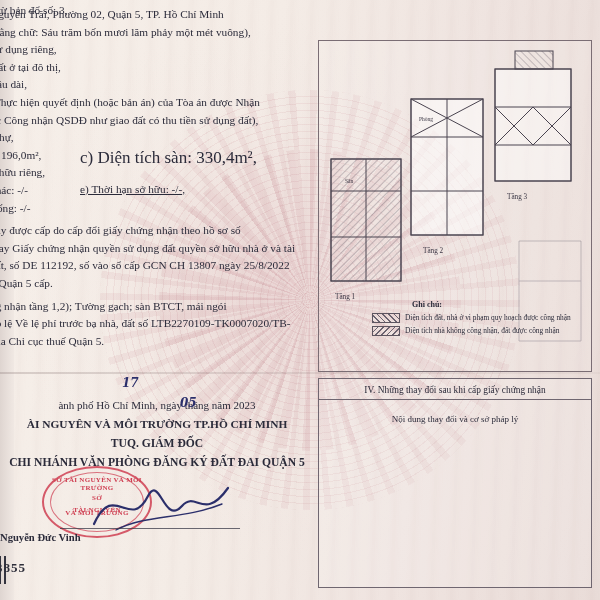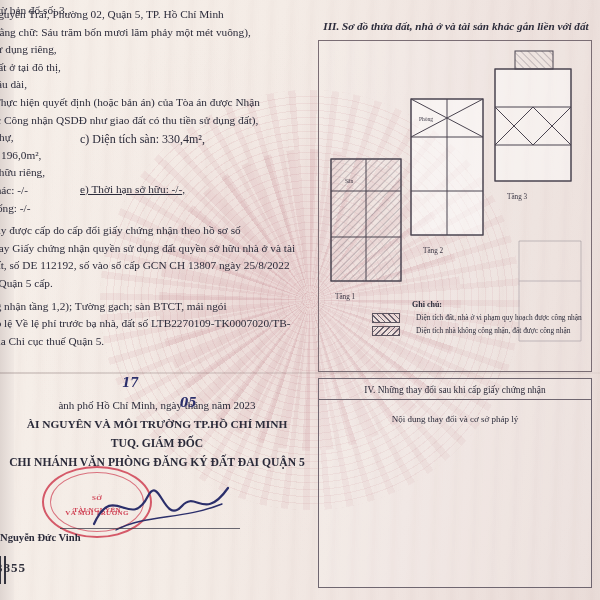--- a/index.html
+++ b/index.html
@@ -53,21 +53,21 @@
   }
   
   .drawbox{
     position:absolute;left:318px;top:40px;width:272px;height:330px;
     border:1px solid #7a6d74;background:rgba(255,255,255,0.10);
   }
   .drawbox svg{display:block;}
   .legend{
     position:absolute;left:372px;top:312px;font-size:7.4px;line-height:11px;
   }
-  .legend .lrow{display:flex;align-items:center;gap:16px;margin-bottom:2px;}
+  .legend .lrow{display:flex;align-items:center;gap:5px;margin-bottom:2px;}
   .sw{width:26px;height:8px;border:1px solid #5d5560;display:inline-block;}
   .sw1{background:repeating-linear-gradient(45deg,#6b6370 0 1px,transparent 1px 4px);}
   .sw2{background:repeating-linear-gradient(-45deg,#6b6370 0 1px,transparent 1px 4px);}
   .sw3{background:#ffffff;}
   .ghichu{position:absolute;left:372px;top:300px;font-size:8px;font-weight:bold;padding-left:40px;}
   
   .boxiv{
     position:absolute;left:318px;top:378px;width:272px;height:208px;
     border:1px solid #6f6670;background:rgba(255,255,255,0.16);
   }
@@ -139,21 +139,20 @@
 <body>
 
 <div class="page">
   <div class="rosette"></div>
   <div class="vgrain"></div>
   <div class="edge-left"></div>
   <div class="fold"></div>
 
   <div style="position:absolute;left:-8px;top:4px;font-size:11.3px;">, từ bản đổ số: 3,</div>
 
-  <div class="section-iii">III. Sơ đồ thửa đất, nhà ở và tài sản khác gắn liền với đất</div>
 
   <div class="lefttext">
     <div class="ln" style="margin-top:0px;">Nguyễn Trãi, Phường 02, Quận 5, TP. Hồ Chí Minh</div>
     <div class="ln">(bằng chữ: Sáu trăm bốn mươi lăm phảy một mét vuông),</div>
     <div class="ln">Sử dụng riêng,</div>
     <div class="ln">Đất ở tại đô thị,</div>
     <div class="ln">Lâu dài,</div>
     <div class="ln">(Thực hiện quyết định (hoặc bản án) của Tòa án được Nhận</div>
     <div class="ln">ực Công nhận QSDĐ như giao đất có thu tiền sử dụng đất),</div>
     <div class="ln">t thự,</div>
@@ -162,21 +161,21 @@
     <div class="ln">khác: -/-</div>
     <div class="ln">trống: -/-</div>
     <div class="ln" style="margin-top:5px;">này được cấp do cấp đổi giấy chứng nhận theo hồ sơ số</div>
     <div class="ln">thay Giấy chứng nhận quyền sử dụng đất quyền sở hữu nhà ở và tài</div>
     <div class="ln">đất, số DE 112192, số vào sổ cấp GCN CH 13807 ngày 25/8/2022</div>
     <div class="ln">n Quận 5 cấp.</div>
     <div class="ln" style="margin-top:5px;">ng nhận tầng 1,2); Tường gạch; sàn BTCT, mái ngói</div>
     <div class="ln">ộp lệ Về lệ phí trước bạ nhà, đất số LTB2270109-TK0007020/TB-</div>
     <div class="ln">của Chi cục thuế Quận 5.</div>
   </div>
-  <div style="position:absolute;left:80px;top:132px;font-size:12px;">c) Diện tích sàn: 330,4m²,</div>
+  <div style="position:absolute;left:80px;top:148px;font-size:17px;">c) Diện tích sàn: 330,4m²,</div>
   <div style="position:absolute;left:80px;top:183px;font-size:11.3px;text-decoration:underline;">e) Thời hạn sở hữu: -/-,</div>
 
   <div class="drawbox">
     <svg width="272" height="330" viewBox="0 0 272 330">
       <defs>
         <pattern id="hatch" width="5" height="5" patternUnits="userSpaceOnUse" patternTransform="rotate(45)">
           <line x1="0" y1="0" x2="0" y2="5" stroke="#6b6370" stroke-width="0.7"></line>
         </pattern>
         <pattern id="hatch2" width="5" height="5" patternUnits="userSpaceOnUse" patternTransform="rotate(-45)">
           <line x1="0" y1="0" x2="0" y2="5" stroke="#6b6370" stroke-width="0.7"></line>
@@ -243,20 +242,21 @@
     <div class="l2">ÀI NGUYÊN VÀ MÔI TRƯỜNG TP.HỒ CHÍ MINH</div>
     <div class="l3">TUQ. GIÁM ĐỐC</div>
     <div class="l4">CHI NHÁNH VĂN PHÒNG ĐĂNG KÝ ĐẤT ĐAI QUẬN 5</div>
   </div>
   <div class="d17 handwrite">17</div>
   <div class="d05 handwrite">05</div>
 
   <div class="stamp">
     <div class="ring"></div>
     <div class="ring2"></div>
+    <div class="st st1">SỞ TÀI NGUYÊN VÀ MÔI TRƯỜNG</div>
     <div class="st st2">SỞ</div>
     <div class="st st3">TÀI NGUYÊN</div>
     <div class="st st4">VÀ MÔI TRƯỜNG</div>
   </div>
 
   <svg class="scribble" viewBox="0 0 150 70">
     <path d="M8 54 C28 10, 44 62, 62 26 C74 4, 78 56, 96 36 C110 20, 118 52, 142 18" fill="none" stroke="#2b2f6b" stroke-width="2.2" stroke-linecap="round"></path>
     <path d="M30 60 C60 44, 96 50, 136 34" fill="none" stroke="#2b2f6b" stroke-width="1.4" stroke-linecap="round"></path>
   </svg>
 

